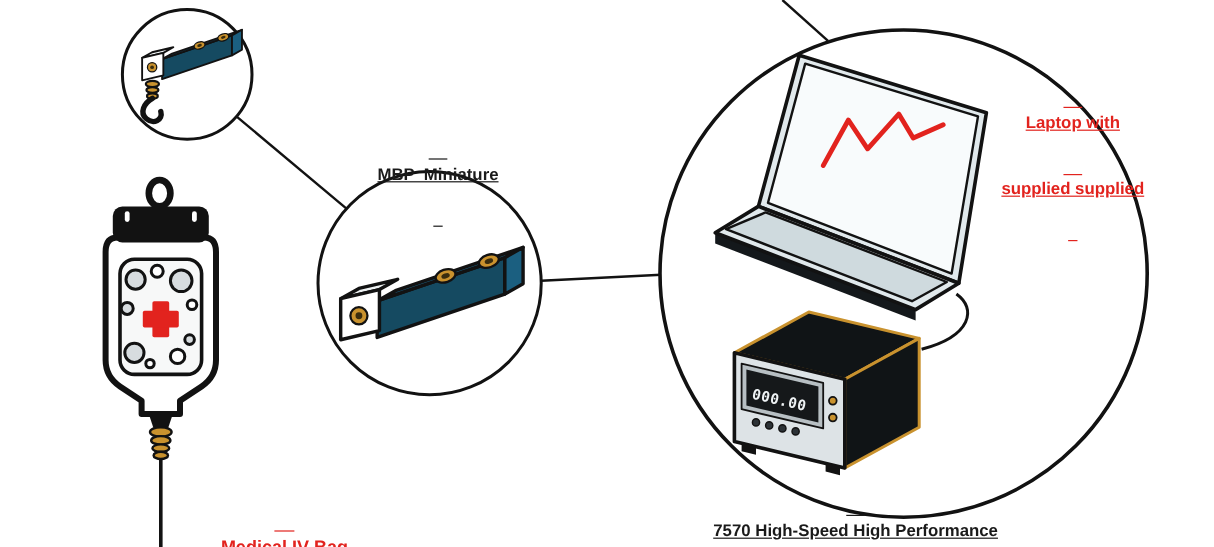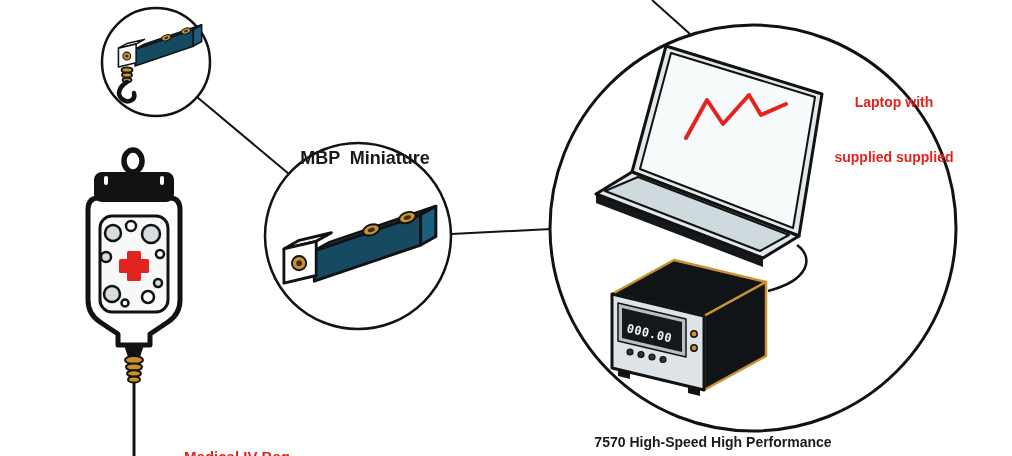--- a/index.html
+++ b/index.html
@@ -5,24 +5,24 @@
   :root{
     --red:#e2231e; --teal:#1b5f80; --teal-dark:#154a61;
     --gold:#c9922e; --ink:#121212; --panel:#dde3e6;
   }
   *{margin:0;padding:0;box-sizing:border-box;}
   html,body{background:#ffffff;}
   #canvas{position:relative;width:1012px;height:456px;background:#fff;overflow:hidden;
           font-family:"Liberation Sans",sans-serif;}
   #artwork{position:absolute;left:0;top:0;}
   .label{position:absolute;font-weight:700;text-align:center;white-space:pre-wrap;
-         line-height:1.32;color:#1a1a1a;}
+         line-height:1.32;color:#1a1a1a;text-decoration:underline;}
   .label.red{color:var(--red);}
   .ln{display:block;}
-  #lbl-loadcell{left:283px;top:99px;width:164px;font-size:18px;}
+  #lbl-loadcell{left:283px;top:99px;width:164px;font-size:14px;}
   #lbl-laptop{left:824px;top:56px;width:140px;font-size:14px;}
   #lbl-ivbag{left:168px;top:407px;width:138px;font-size:15px;}
   #lbl-indicator{left:560px;top:396px;width:306px;font-size:14px;}
   
   .jr{stroke-linejoin:round;stroke-linecap:round;}
   .s-ink{stroke:var(--ink);}
   .s-gold{stroke:var(--gold);}
   .s-red{stroke:var(--red);}
   .f-teal{fill:var(--teal);}
   .f-teal-dark{fill:var(--teal-dark);}

